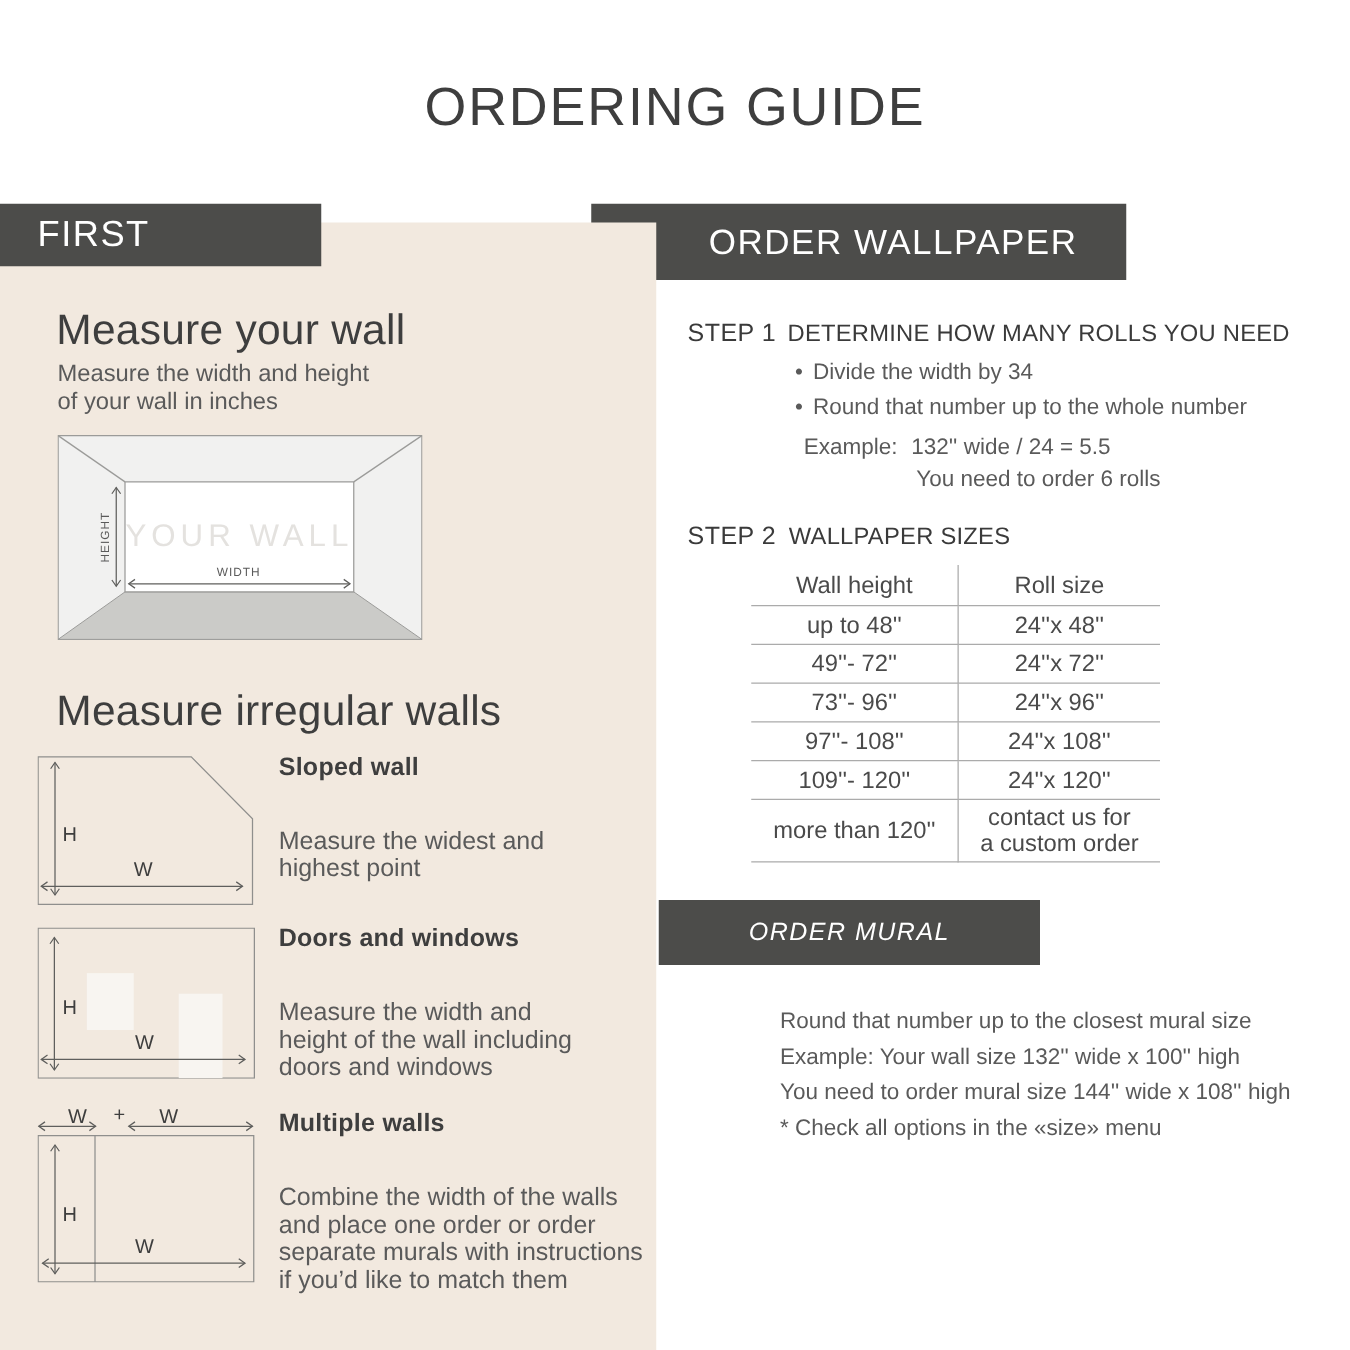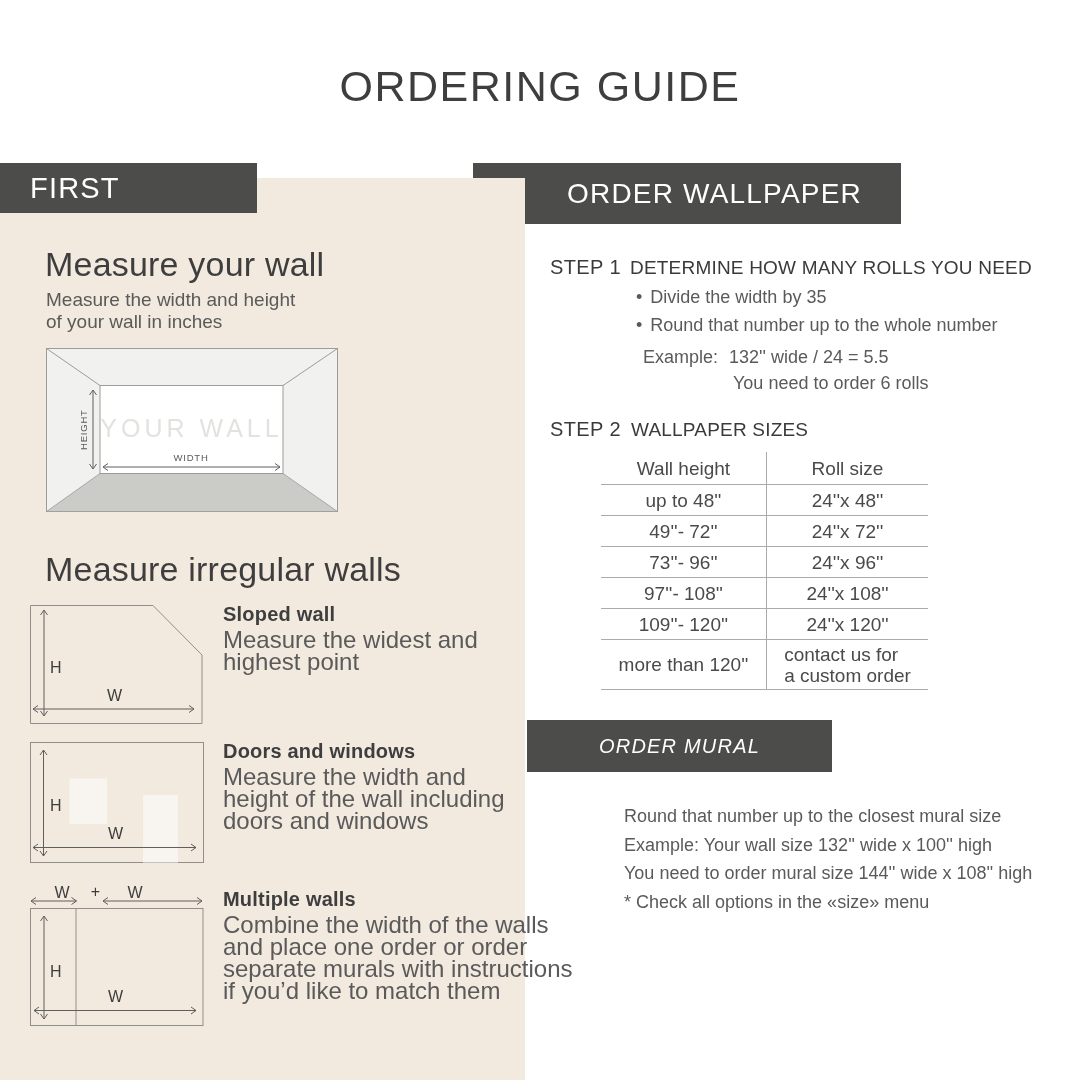--- a/index.html
+++ b/index.html
@@ -25,39 +25,39 @@
   .bar-wallpaper{left:473px;top:163px;width:428px;height:61px;z-index:1;
     font-size:28px;display:flex;align-items:center;justify-content:center;
     padding-left:55px;box-sizing:border-box;}
   .bar-mural{left:527px;top:720px;width:305px;height:52px;z-index:3;
     font-size:20px;display:flex;align-items:center;justify-content:center;font-style:italic;}
 
   .content{z-index:4;}
 
   
   .h1{font-size:34px;color:#3E3E3E;font-weight:500;letter-spacing:0.2px;}
-  .body-text{font-size:24px;line-height:22px;color:#5A5A5A;white-space:pre-line;}
+  .body-text{font-size:20px;line-height:22px;color:#5A5A5A;white-space:pre-line;margin-top:33px;}
   .sub-measure{font-size:19px;line-height:22px;color:#5A5A5A;white-space:pre-line;}
   .item-title{font-size:20px;color:#3E3E3E;font-weight:bold;letter-spacing:0.2px;}
 
   
   .step-label{font-size:20px;color:#3A3A3A;letter-spacing:0.4px;}
   .step-heading{font-size:19px;color:#3A3A3A;letter-spacing:0.2px;}
   .bullet-row{display:flex;gap:8px;font-size:18px;color:#5A5A5A;}
   .example-text{font-size:18px;color:#5A5A5A;}
 
   .sizes-table{
     left:601px;top:452px;width:327px;
     display:grid;grid-template-columns:166px 161px;
     grid-template-rows:33px 31px 31px 31px 31px 31px 50px;
   }
   .sizes-table .cell{
     display:flex;align-items:center;justify-content:center;
     font-size:19px;color:#4A4A4A;border-bottom:1px solid #ABABAB;
-    white-space:pre-line;line-height:21px;
+    white-space:pre-line;text-align:center;line-height:21px;
   }
   .sizes-table .col1{border-right:1px solid #ABABAB;}
   .sizes-table .th{color:#4A4A4A;}
 
   .mural-lines{left:624px;top:802px;font-size:18px;color:#5A5A5A;}
   .mural-lines div{line-height:28.6px;}
 
   
   svg text{font-family:"Liberation Sans", sans-serif;}
   .diagram-label{fill:#3E3E3E;font-size:16px;}
@@ -173,21 +173,21 @@
 <div class="abs content body-text" style="left:223px;top:914px;">Combine the width of the walls
 and place one order or order
 separate murals with instructions
 if you’d like to match them</div>
 
 <div class="abs content step-label" style="left:550px;top:256px;">STEP 1</div>
 <div class="abs content step-heading" style="left:630px;top:257px;">DETERMINE HOW MANY ROLLS YOU NEED</div>
 
 <div class="abs content bullet-row" style="left:636px;top:287px;">
   <span>•</span>
-  <span>Divide the width by 35</span>
+  <span>Divide the width by 34</span>
 </div>
 <div class="abs content bullet-row" style="left:636px;top:315px;">
   <span>•</span>
   <span>Round that number up to the whole number</span>
 </div>
 
 <div class="abs content example-text" style="left:643px;top:347px;">Example:</div>
 <div class="abs content example-text" style="left:729px;top:347px;">132'' wide / 24 = 5.5</div>
 <div class="abs content example-text" style="left:733px;top:373px;">You need to order 6 rolls</div>
 

